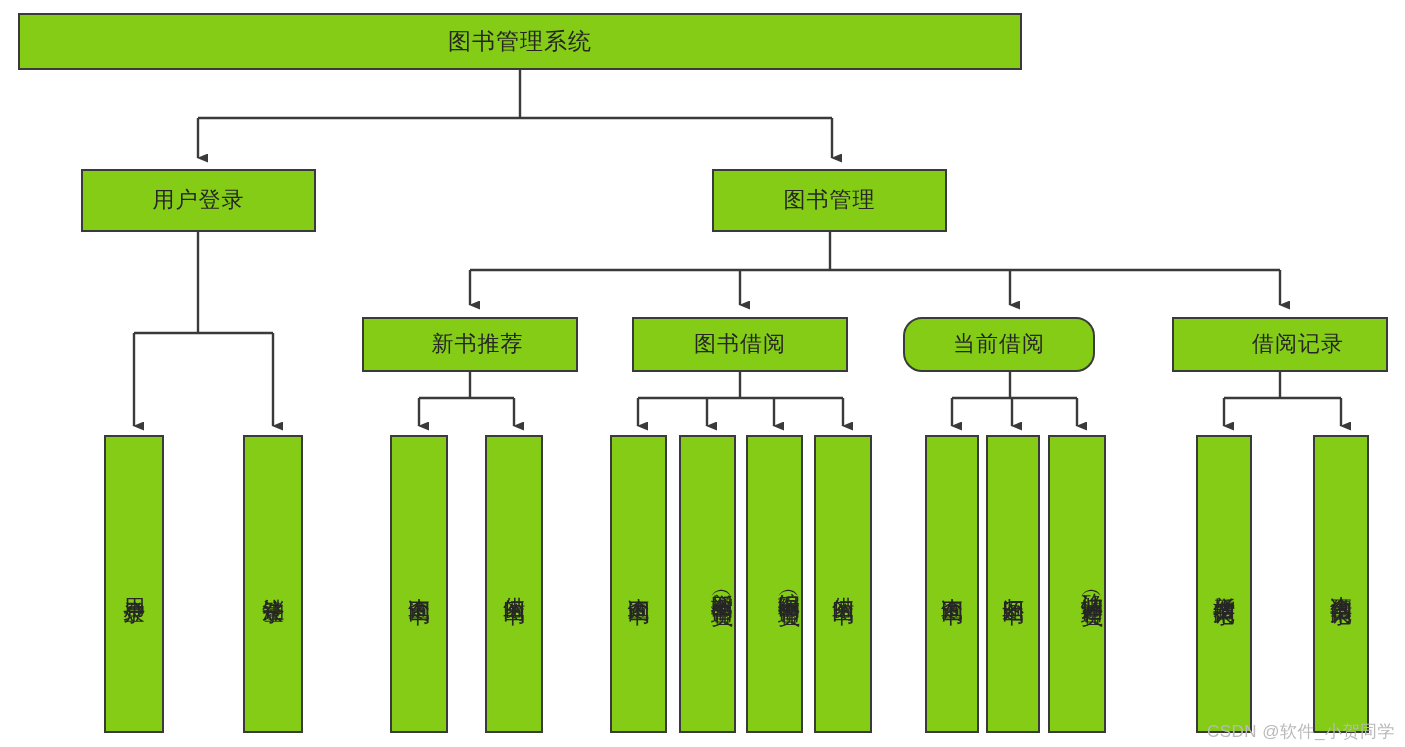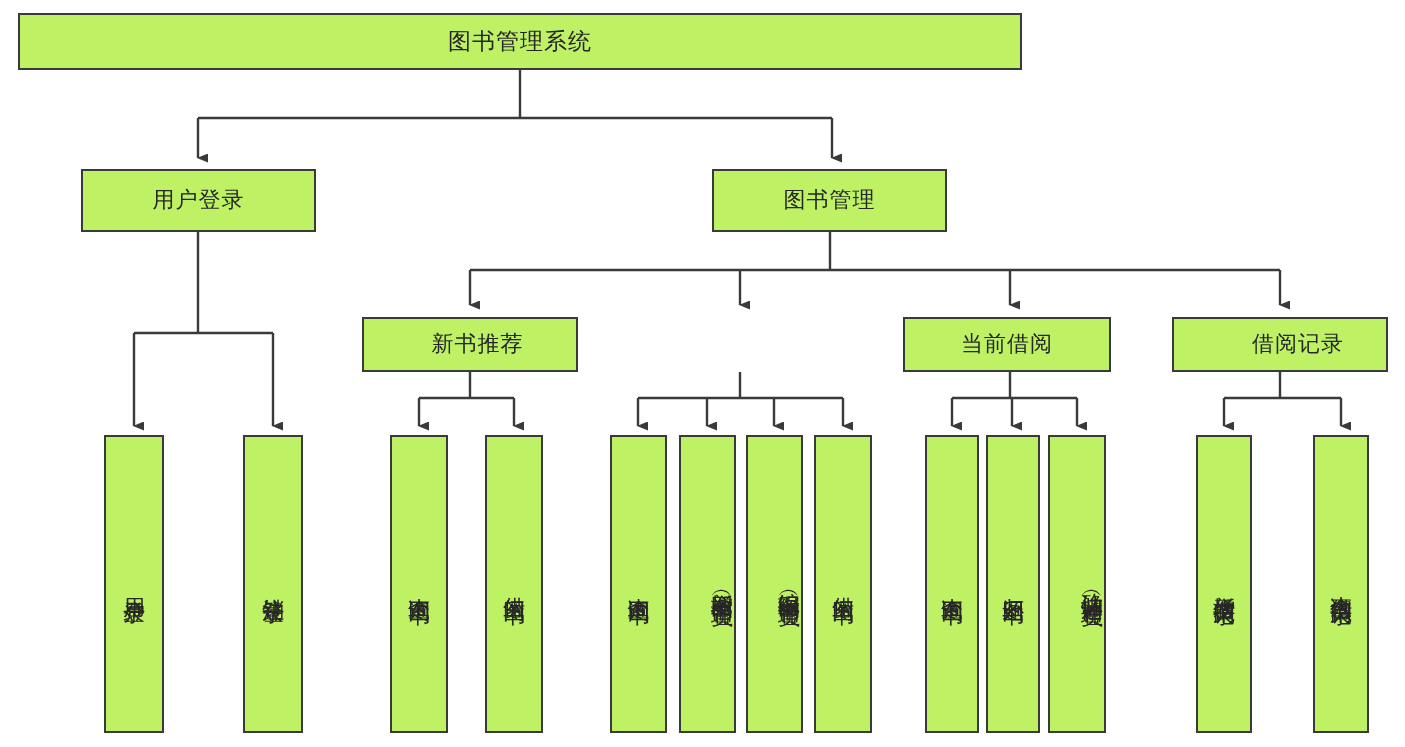--- a/index.html
+++ b/index.html
@@ -22,21 +22,21 @@
     position: absolute;
     left: 0;
     top: 0;
     width: 1405px;
     height: 747px;
     pointer-events: none;
   }
   .node {
     position: absolute;
     box-sizing: border-box;
-    background: #bef264;
+    background: #84cc16;
     border: 2px solid #3a3a3a;
     display: flex;
     align-items: center;
     justify-content: center;
     color: #262626;
     text-align: center;
     line-height: 1.12;
   }
   .node-h {
     font-size: 22px;
@@ -139,21 +139,24 @@
   <div class="node node-h" style="left:81px; top:169px; width:235px; height:63px;">
     <span class="label">用户登录</span>
   </div>
   <div class="node node-h" style="left:712px; top:169px; width:235px; height:63px;">
     <span class="label">图书管理</span>
   </div>
 
   <div class="node node-h" style="left:362px; top:317px; width:216px; height:55px;padding-left:15px;">
     <span class="label">新书推荐</span>
   </div>
-  <div class="node node-h" style="left:903px; top:317px; width:208px; height:55px;">
+  <div class="node node-h" style="left:632px; top:317px; width:216px; height:55px;">
+    <span class="label">图书借阅</span>
+  </div>
+  <div class="node node-h" style="left:903px; top:317px; width:192px; height:55px;border-radius:19px;">
     <span class="label">当前借阅</span>
   </div>
   <div class="node node-h" style="left:1172px; top:317px; width:216px; height:55px;padding-left:36px;">
     <span class="label">借阅记录</span>
   </div>
 
   <div class="node node-v v-mid" style="left:104px; top:435px; width:60px; height:298px;">
     <span class="label">用户登录</span>
   </div>
   <div class="node node-v v-mid" style="left:243px; top:435px; width:60px; height:298px;">
@@ -190,14 +193,15 @@
     <span class="label">确认归还（管理员）</span>
   </div>
 
   <div class="node node-v v-mid" style="left:1196px; top:435px; width:56px; height:298px;">
     <span class="label">新增借阅记录</span>
   </div>
   <div class="node node-v v-mid" style="left:1313px; top:435px; width:56px; height:298px;">
     <span class="label">查询借阅记录</span>
   </div>
 
+  <div id="watermark">CSDN @软件_小贺同学</div>
 
 </div>
 
 </body></html>

